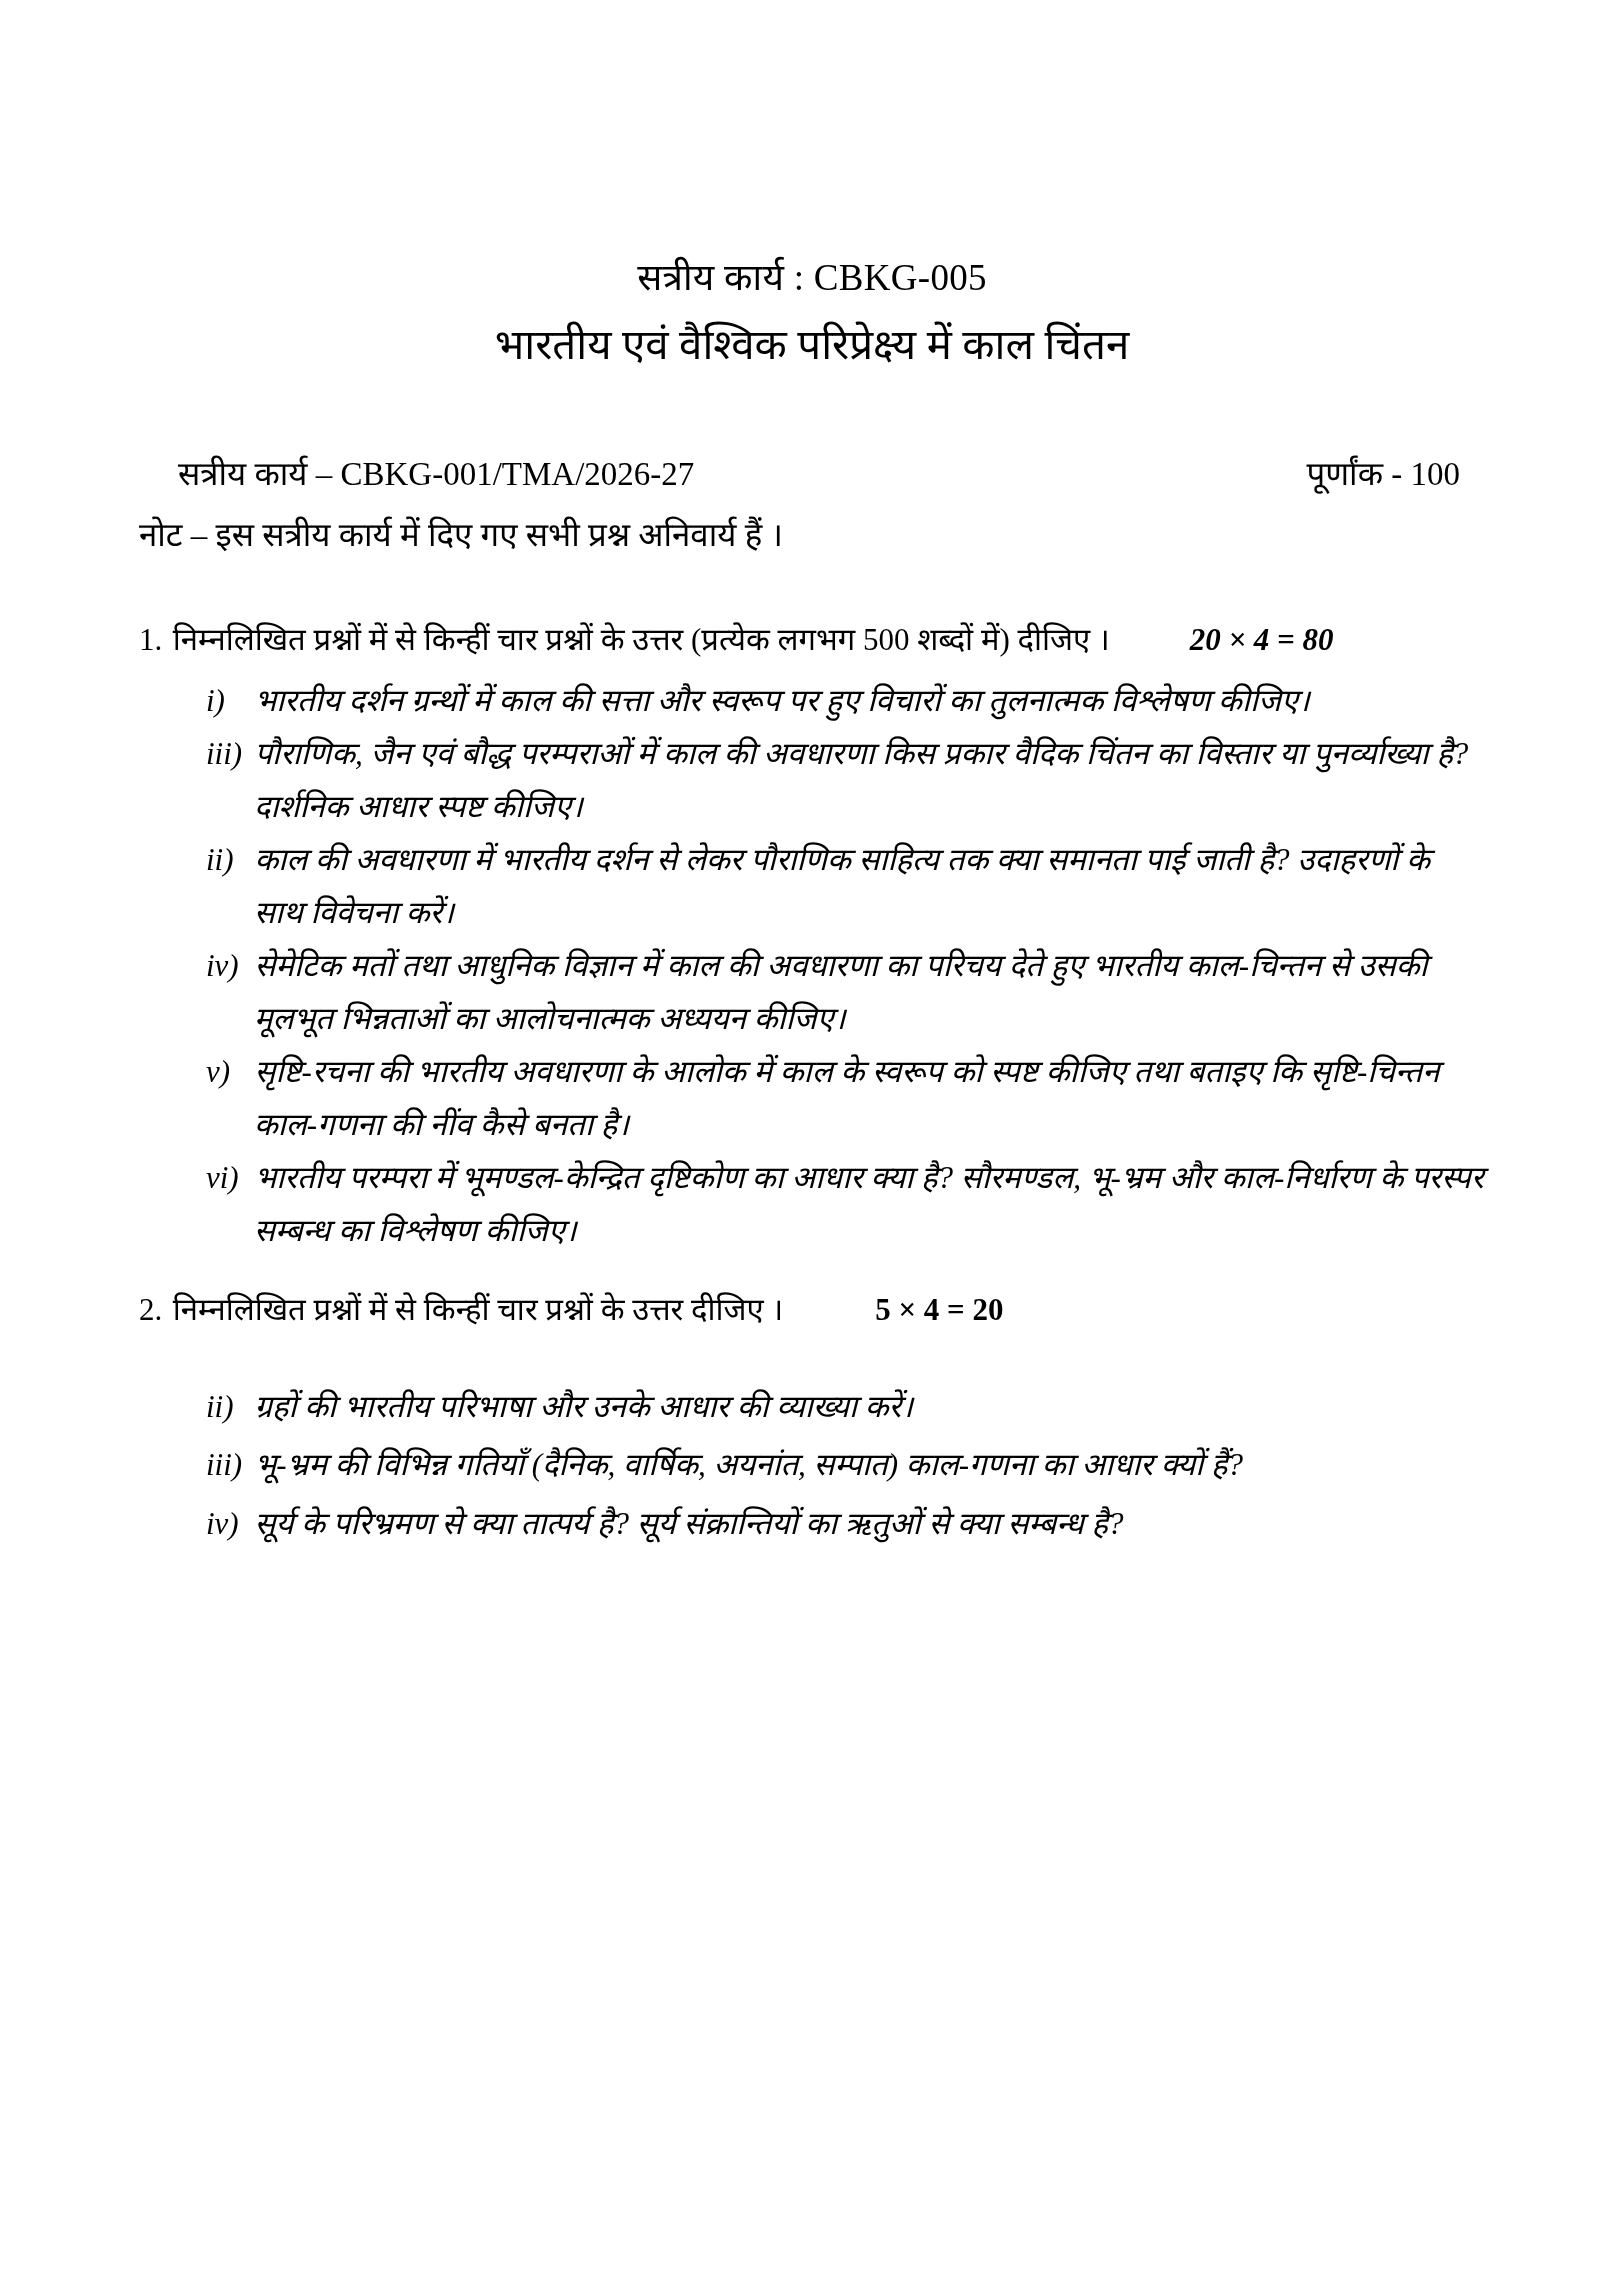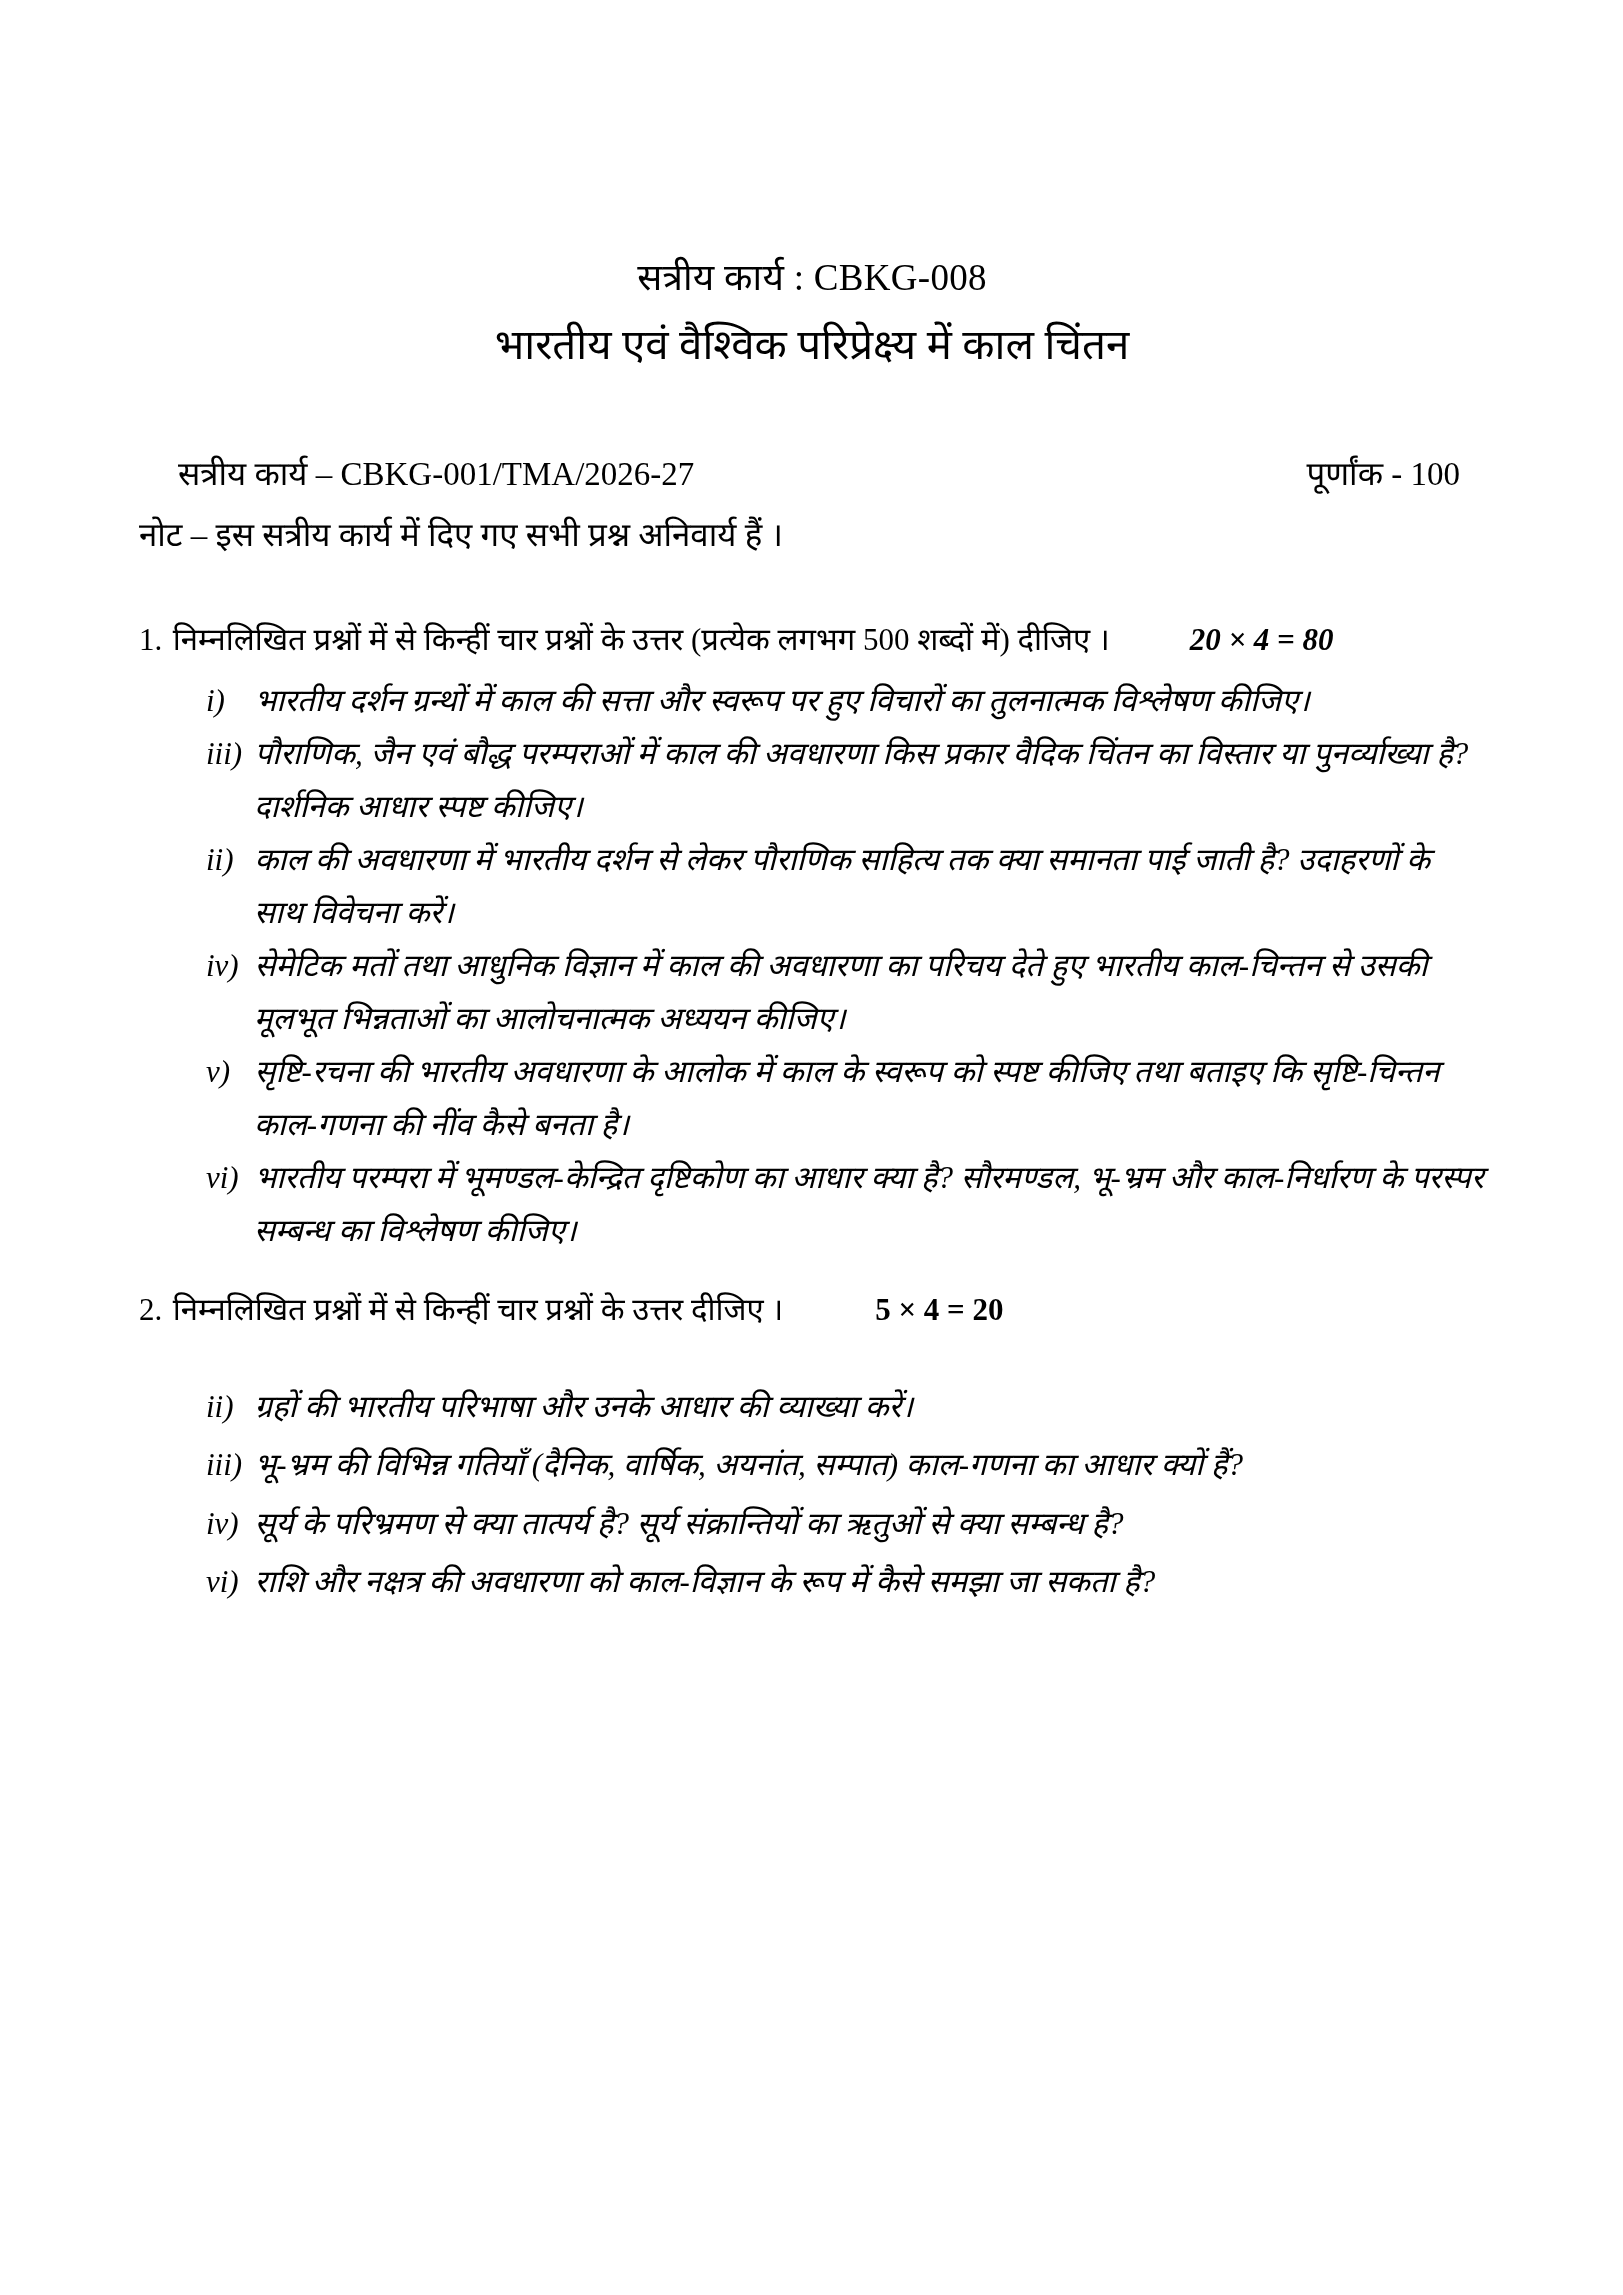--- a/index.html
+++ b/index.html
@@ -78,21 +78,21 @@
     min-width: 38px;
     margin-right: 10.5px;
     text-indent: 0;
   }
 </style>
 </head>
 <body>
 
 <div class="page">
 
-  <h1 class="title">सत्रीय कार्य : CBKG-008</h1>
+  <h1 class="title">सत्रीय कार्य : CBKG-005</h1>
   <h2 class="subtitle">भारतीय एवं वैश्विक परिप्रेक्ष्य में काल चिंतन</h2>
 
   <div class="meta-row">
     <span class="meta-left">सत्रीय कार्य – CBKG-001/TMA/2026-27</span>
     <span class="meta-right">पूर्णांक - 100</span>
   </div>
 
   <p class="note"><span class="note-label">नोट </span><span class="note-bold">– इस सत्रीय कार्य में दिए गए सभी प्रश्न अनिवार्य हैं ।</span></p>
 
   <div class="question q1">
@@ -106,18 +106,17 @@
       <p class="item"><span class="lbl">vi)</span><span class="txt">भारतीय परम्परा में भूमण्डल-केन्द्रित दृष्टिकोण का आधार क्या है? सौरमण्डल, भू-भ्रम और काल-निर्धारण के परस्पर सम्बन्ध का विश्लेषण कीजिए।</span></p>
     </div>
   </div>
 
   <div class="question q2">
     <p class="q-head"><span class="q-num">2.</span><span>निम्नलिखित प्रश्नों में से किन्हीं चार प्रश्नों के उत्तर दीजिए ।</span><span class="marks marks-2">5 × 4 = 20</span></p>
     <div class="items">
       <p class="item"><span class="lbl">ii)</span><span class="txt">ग्रहों की भारतीय परिभाषा और उनके आधार की व्याख्या करें।</span></p>
       <p class="item"><span class="lbl">iii)</span><span class="txt">भू-भ्रम की विभिन्न गतियाँ (दैनिक, वार्षिक, अयनांत, सम्पात) काल-गणना का आधार क्यों हैं?</span></p>
       <p class="item"><span class="lbl">iv)</span><span class="txt">सूर्य के परिभ्रमण से क्या तात्पर्य है? सूर्य संक्रान्तियों का ऋतुओं से क्या सम्बन्ध है?</span></p>
-      <p class="item"><span class="lbl">vi)</span><span class="txt">राशि और नक्षत्र की अवधारणा को काल-विज्ञान के रूप में कैसे समझा जा सकता है?</span></p>
     </div>
   </div>
 
 </div>
 
 
 </body></html>

